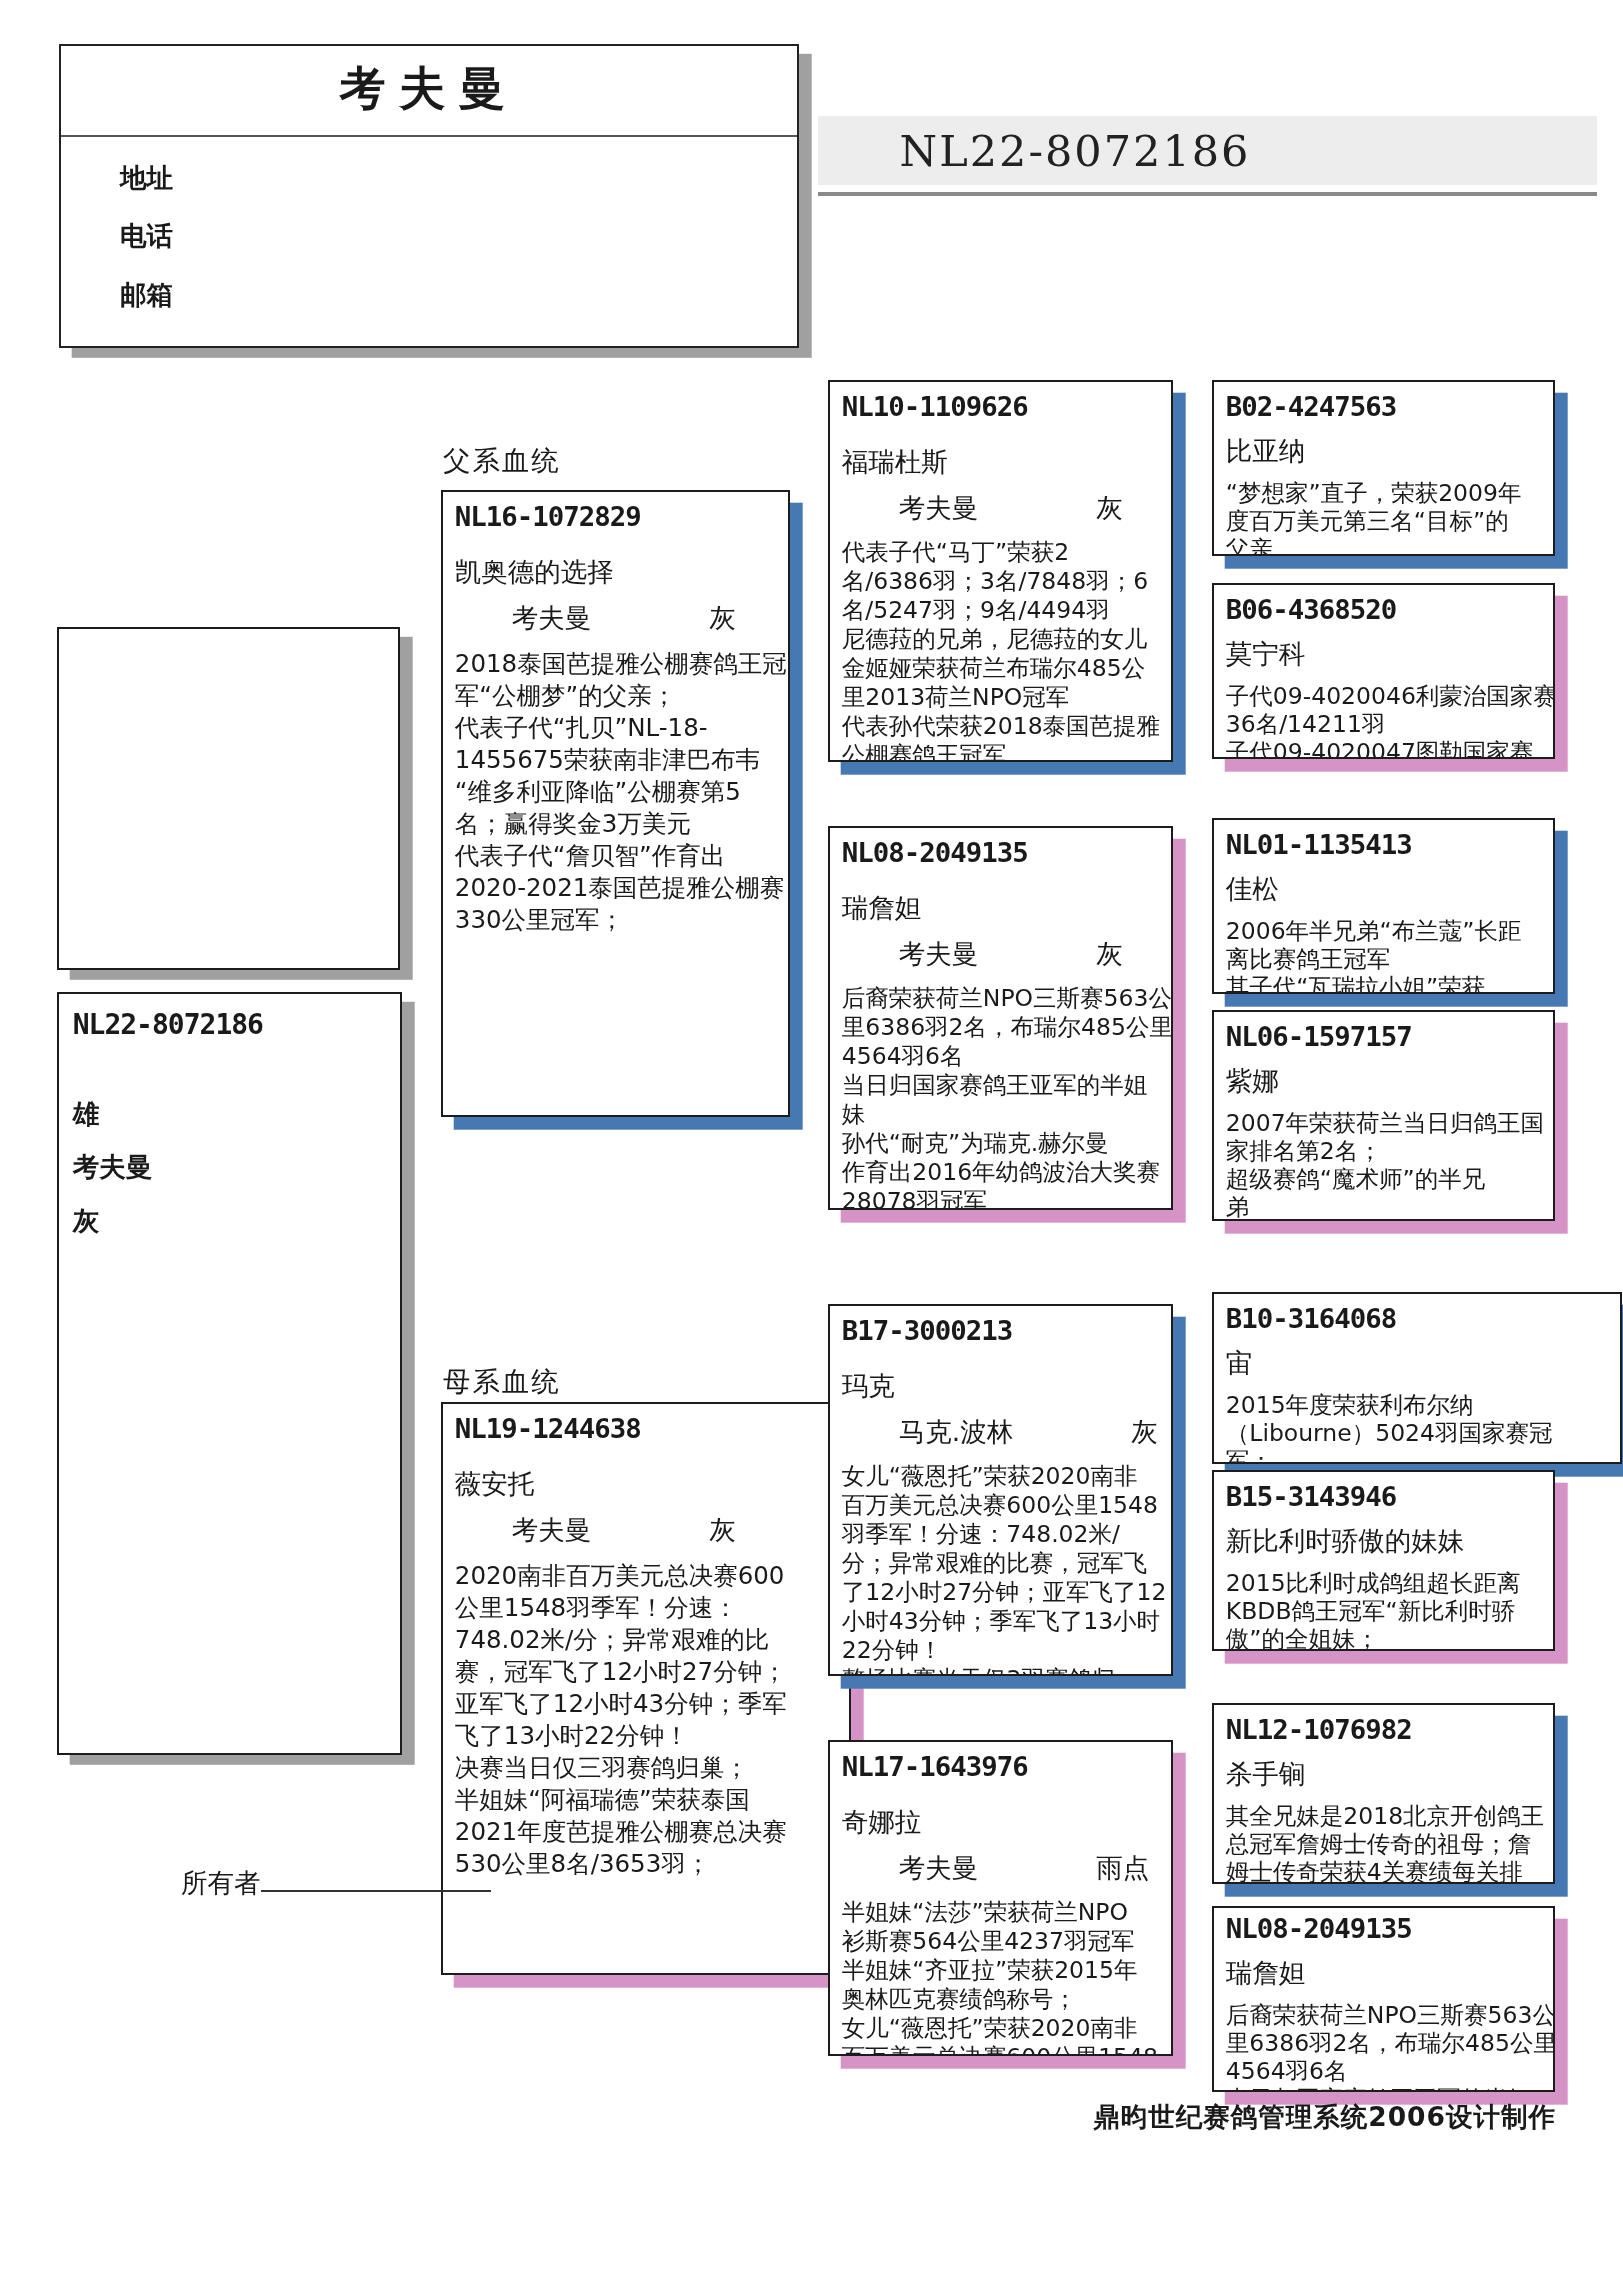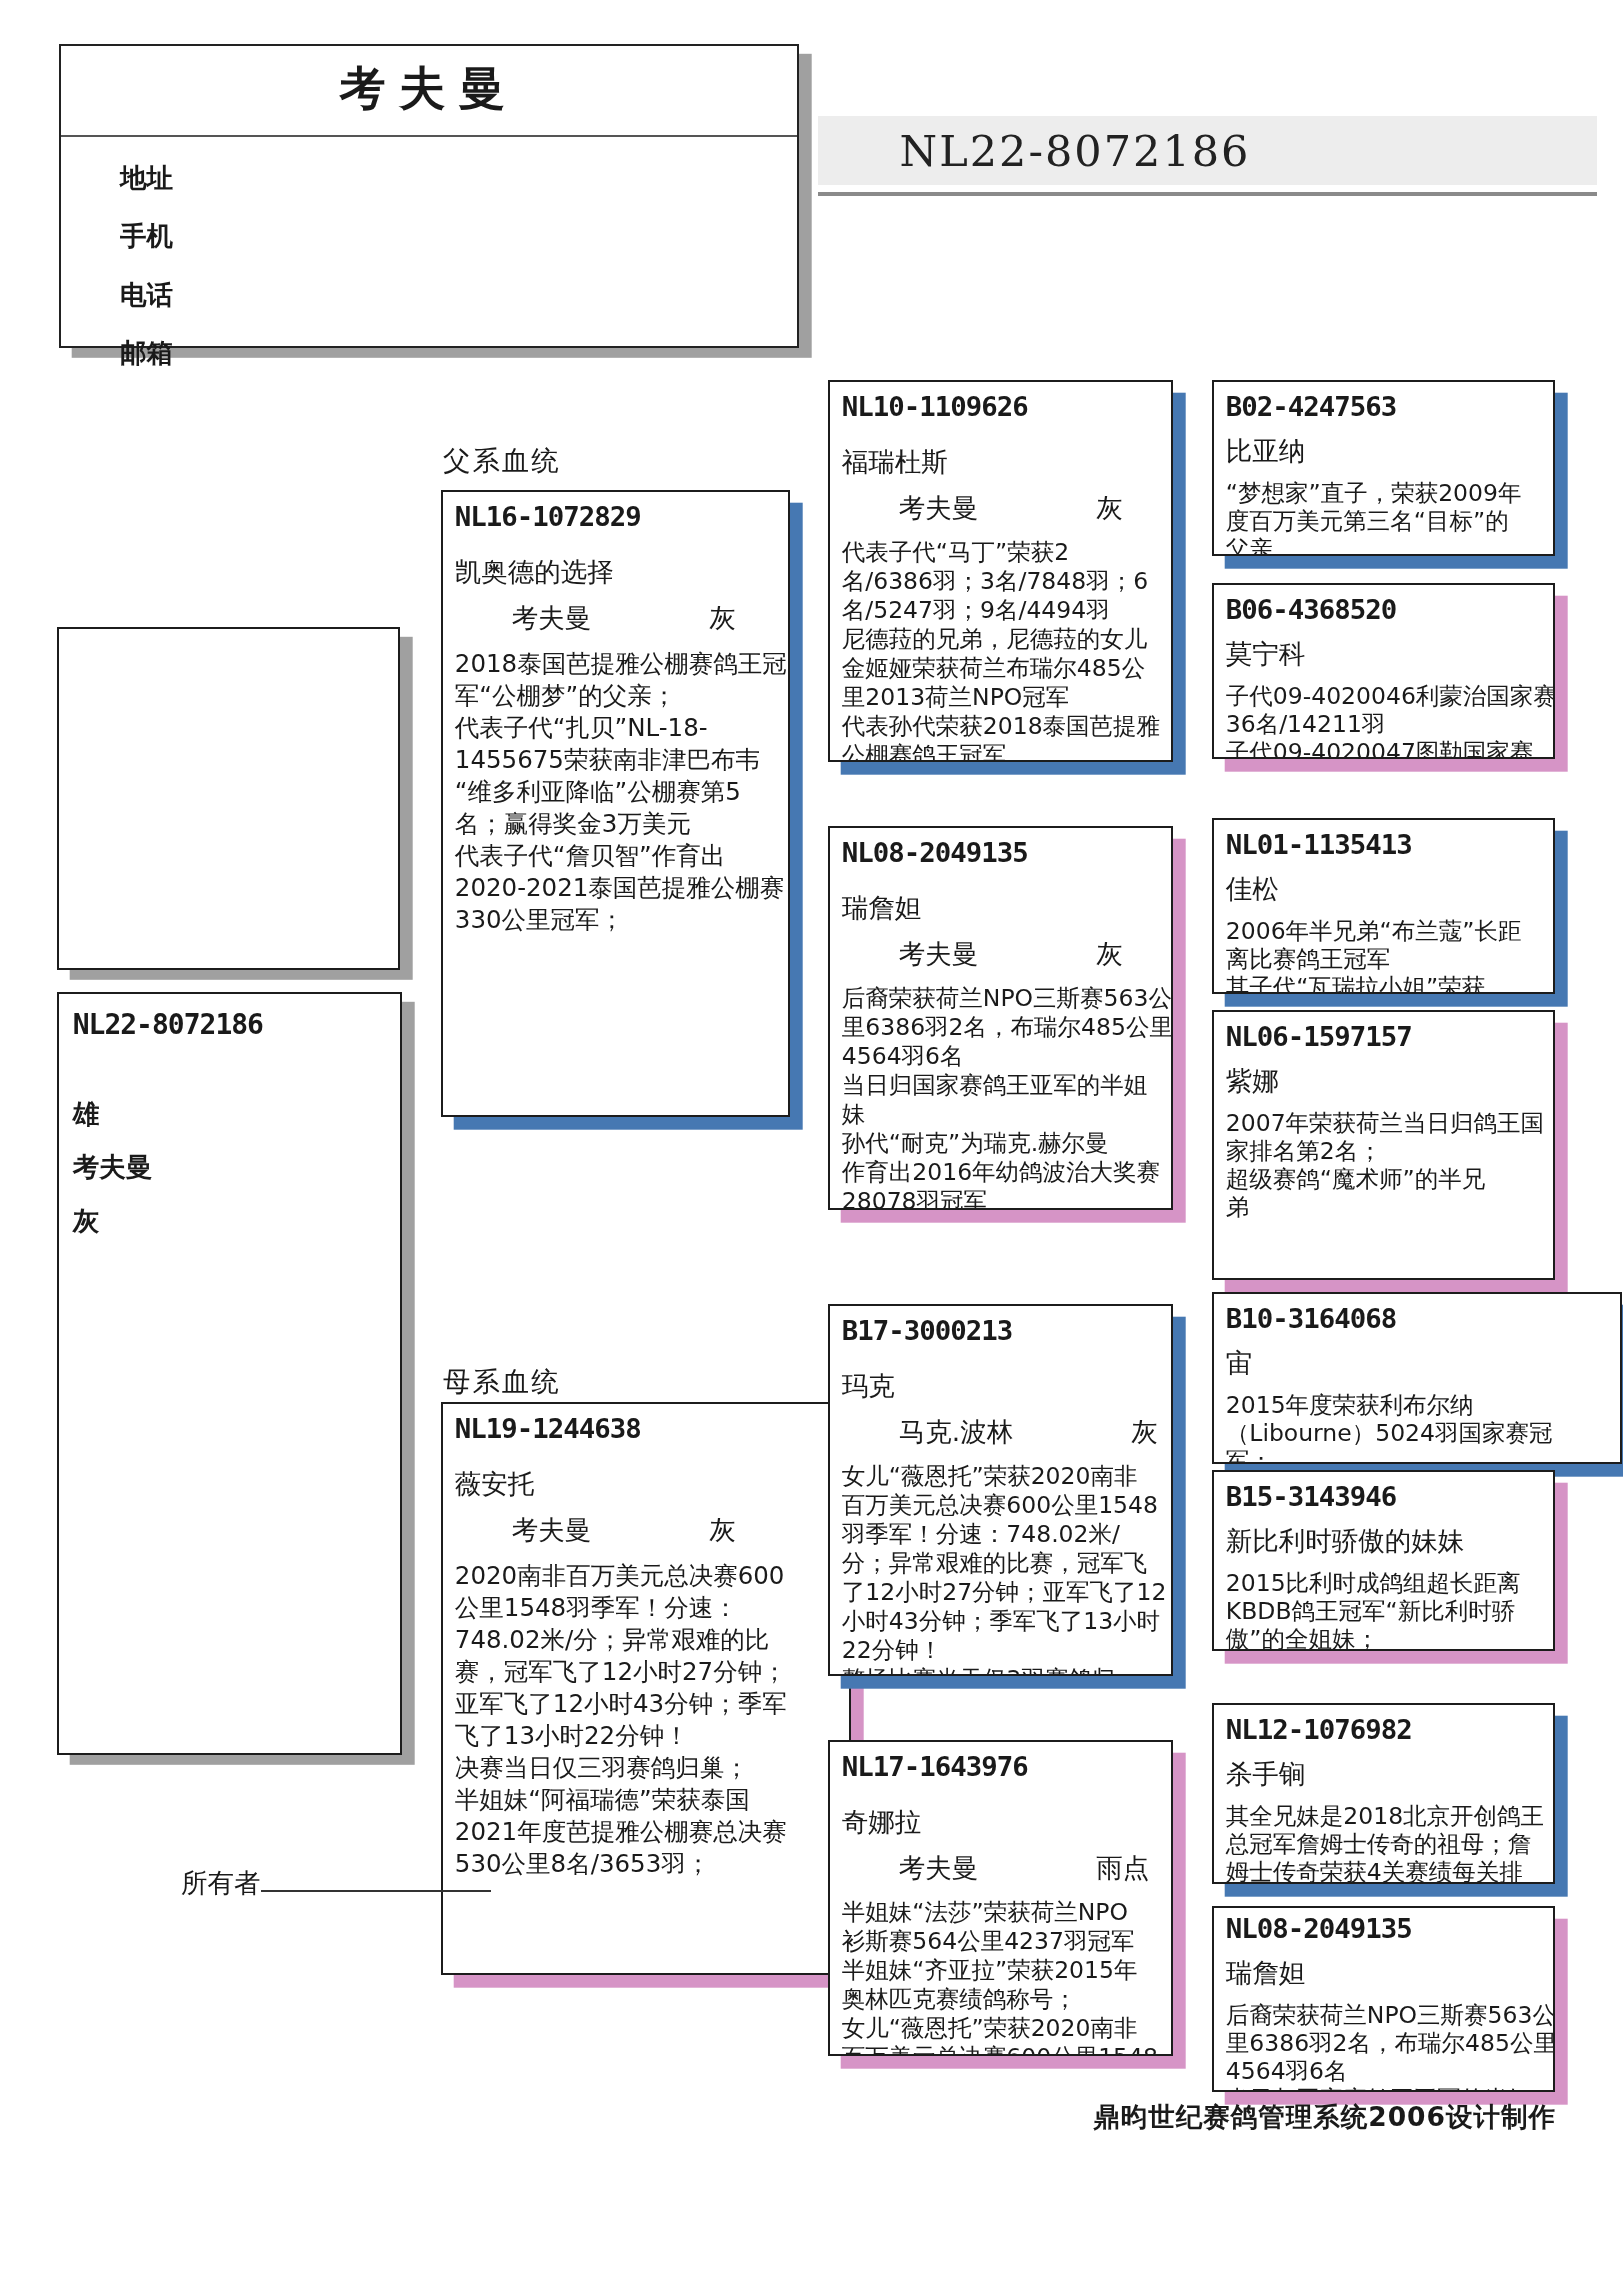--- a/index.html
+++ b/index.html
@@ -63,21 +63,20 @@
 </style>
 </head>
 <body>
 
 <div id="page">
 
   <div id="owner-card" class="shadow-gray">
     <div id="owner-title">考夫曼</div>
     <hr id="owner-divider">
     <div class="owner-field">地址</div>
-    <div class="owner-field">手机</div>
     <div class="owner-field">电话</div>
     <div class="owner-field">邮箱</div>
   </div>
 
   <div id="ring-banner">
     <span>NL22-8072186</span>
   </div>
   <div id="banner-rule"></div>
 
   <div id="photo-box" class="shadow-gray"></div>
@@ -230,21 +229,21 @@
   <div class="pbox sm shadow-blue" style="left:1212px;top:818px;width:343px;height:176px">
     <div class="ring">NL01-1135413</div>
     <div class="bname">佳松</div>
     <div class="desc">
         <div class="dline">2006年半兄弟“布兰蔻”长距</div>
         <div class="dline">离比赛鸽王冠军</div>
         <div class="dline">其子代“瓦瑞拉小姐”荣获</div>
       </div>
   </div>
 
-  <div class="pbox sm shadow-pink" style="left:1212px;top:1010px;width:343px;height:270px">
+  <div class="pbox sm shadow-pink" style="left:1212px;top:1010px;width:343px;height:211px">
     <div class="ring">NL06-1597157</div>
     <div class="bname">紫娜</div>
     <div class="desc">
         <div class="dline">2007年荣获荷兰当日归鸽王国</div>
         <div class="dline">家排名第2名；</div>
         <div class="dline">超级赛鸽“魔术师”的半兄</div>
         <div class="dline">弟</div>
       </div>
   </div>
 

